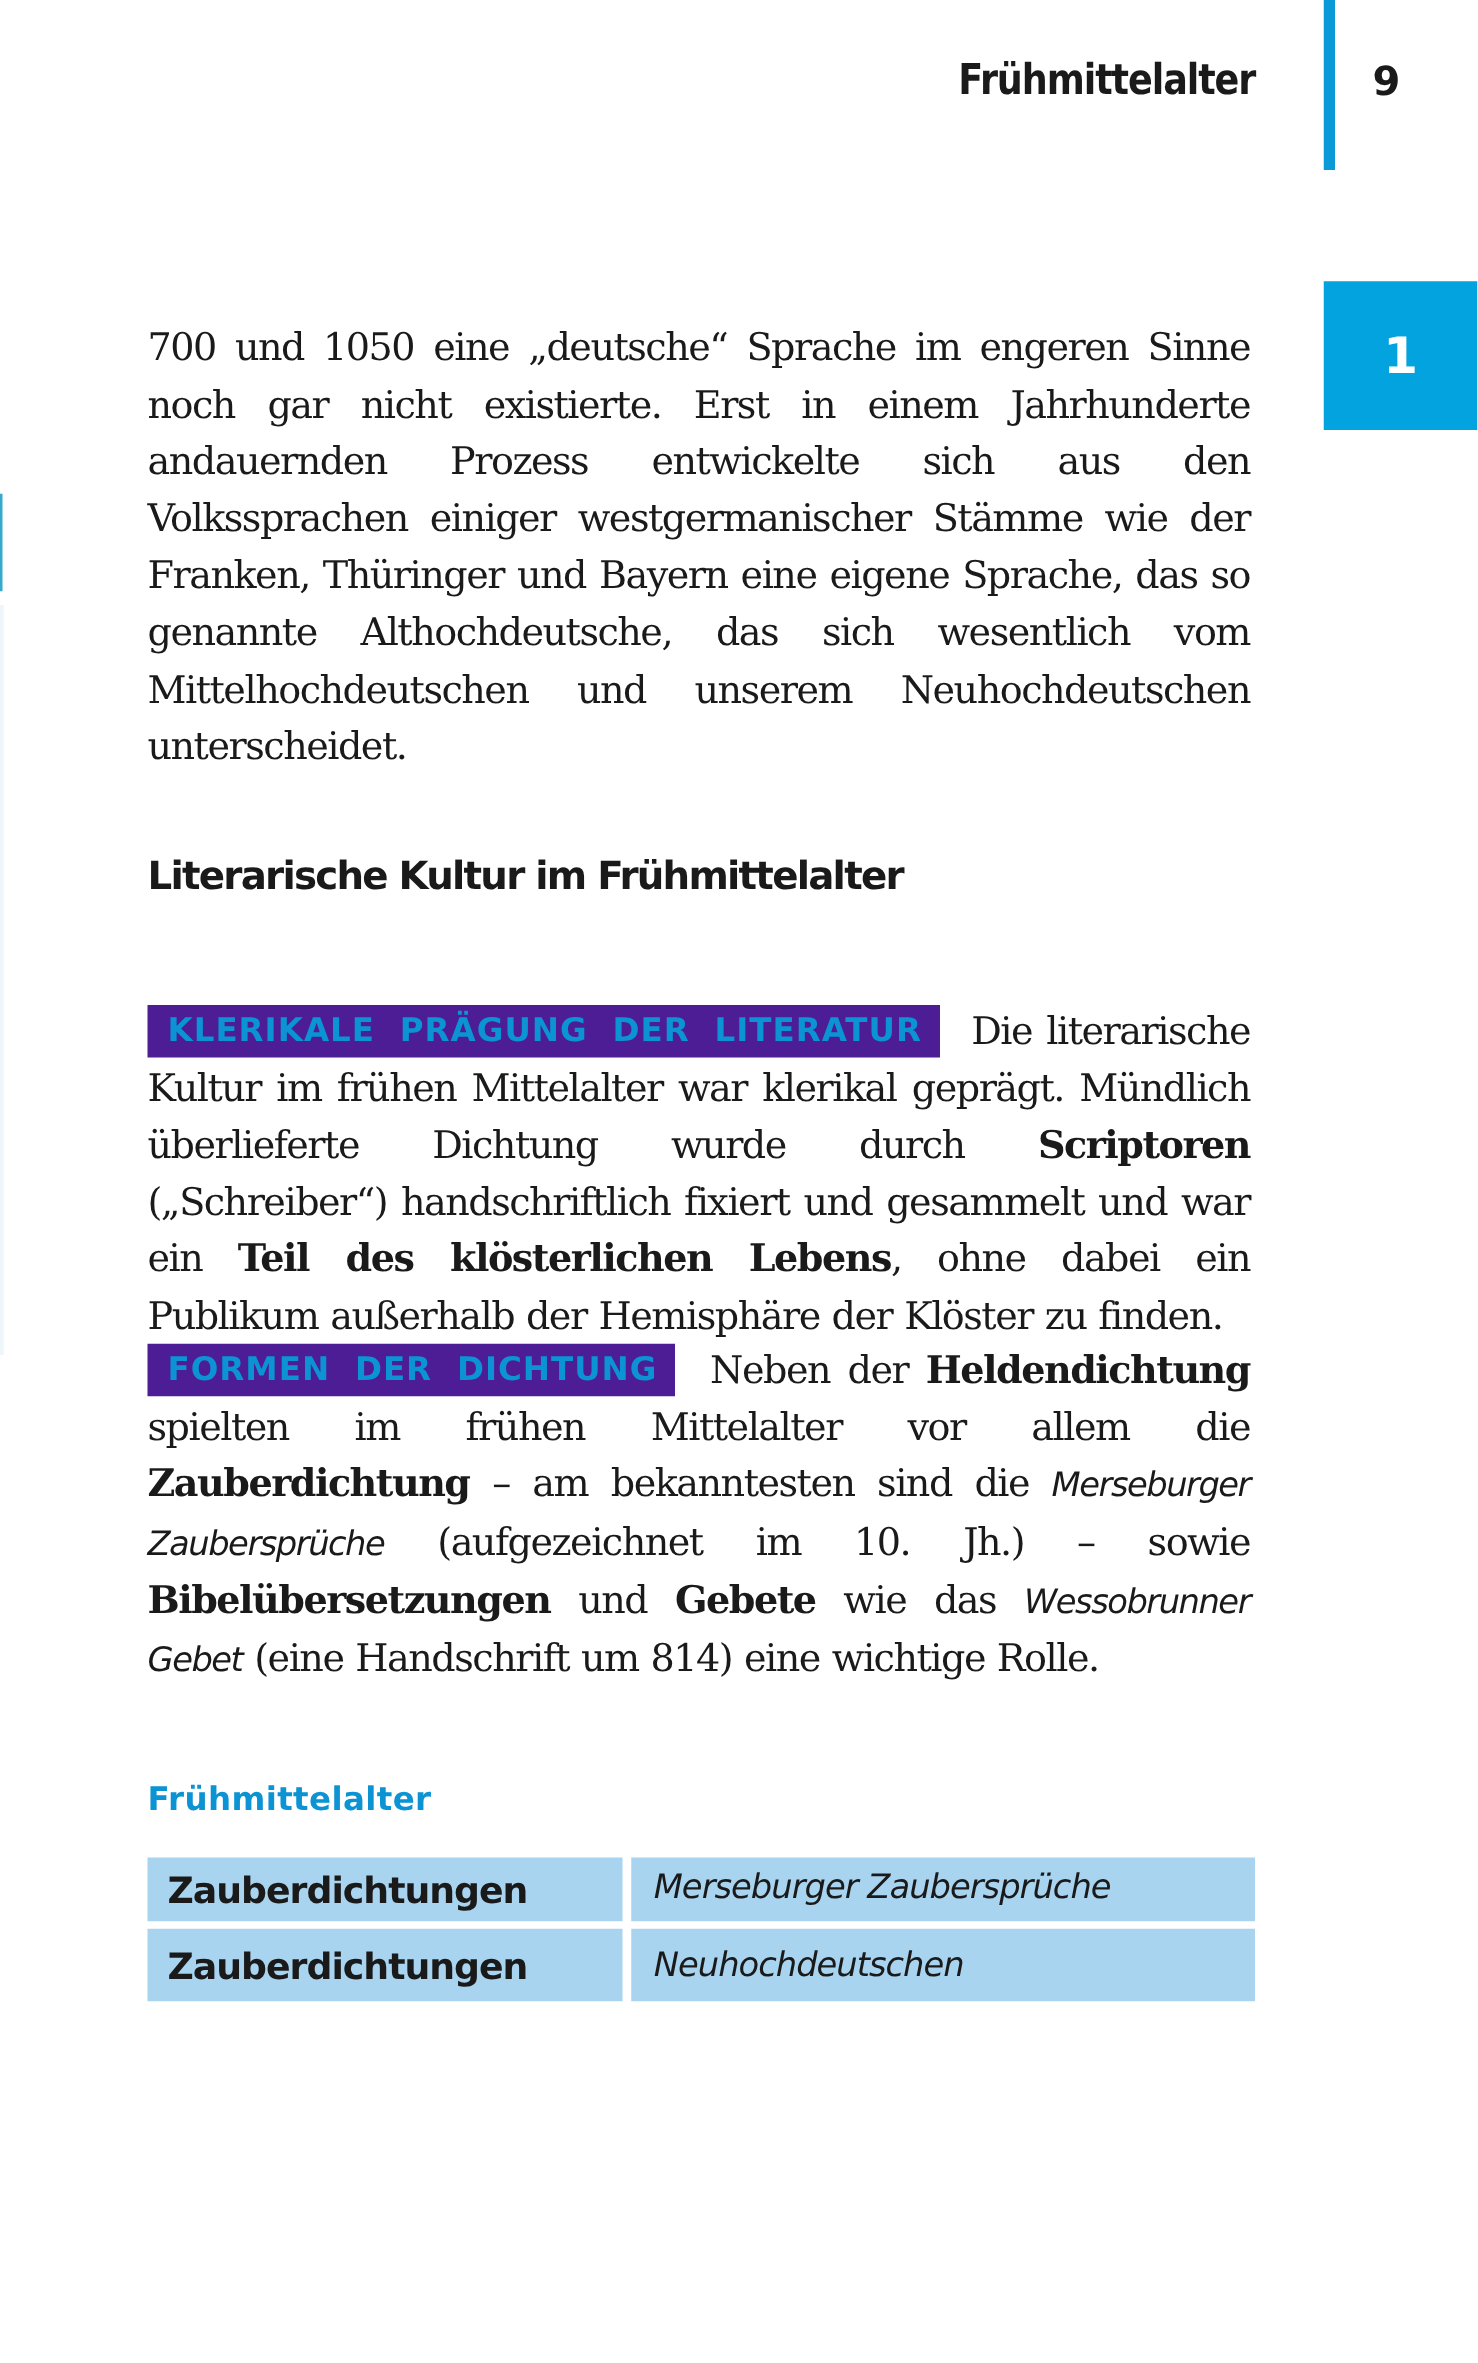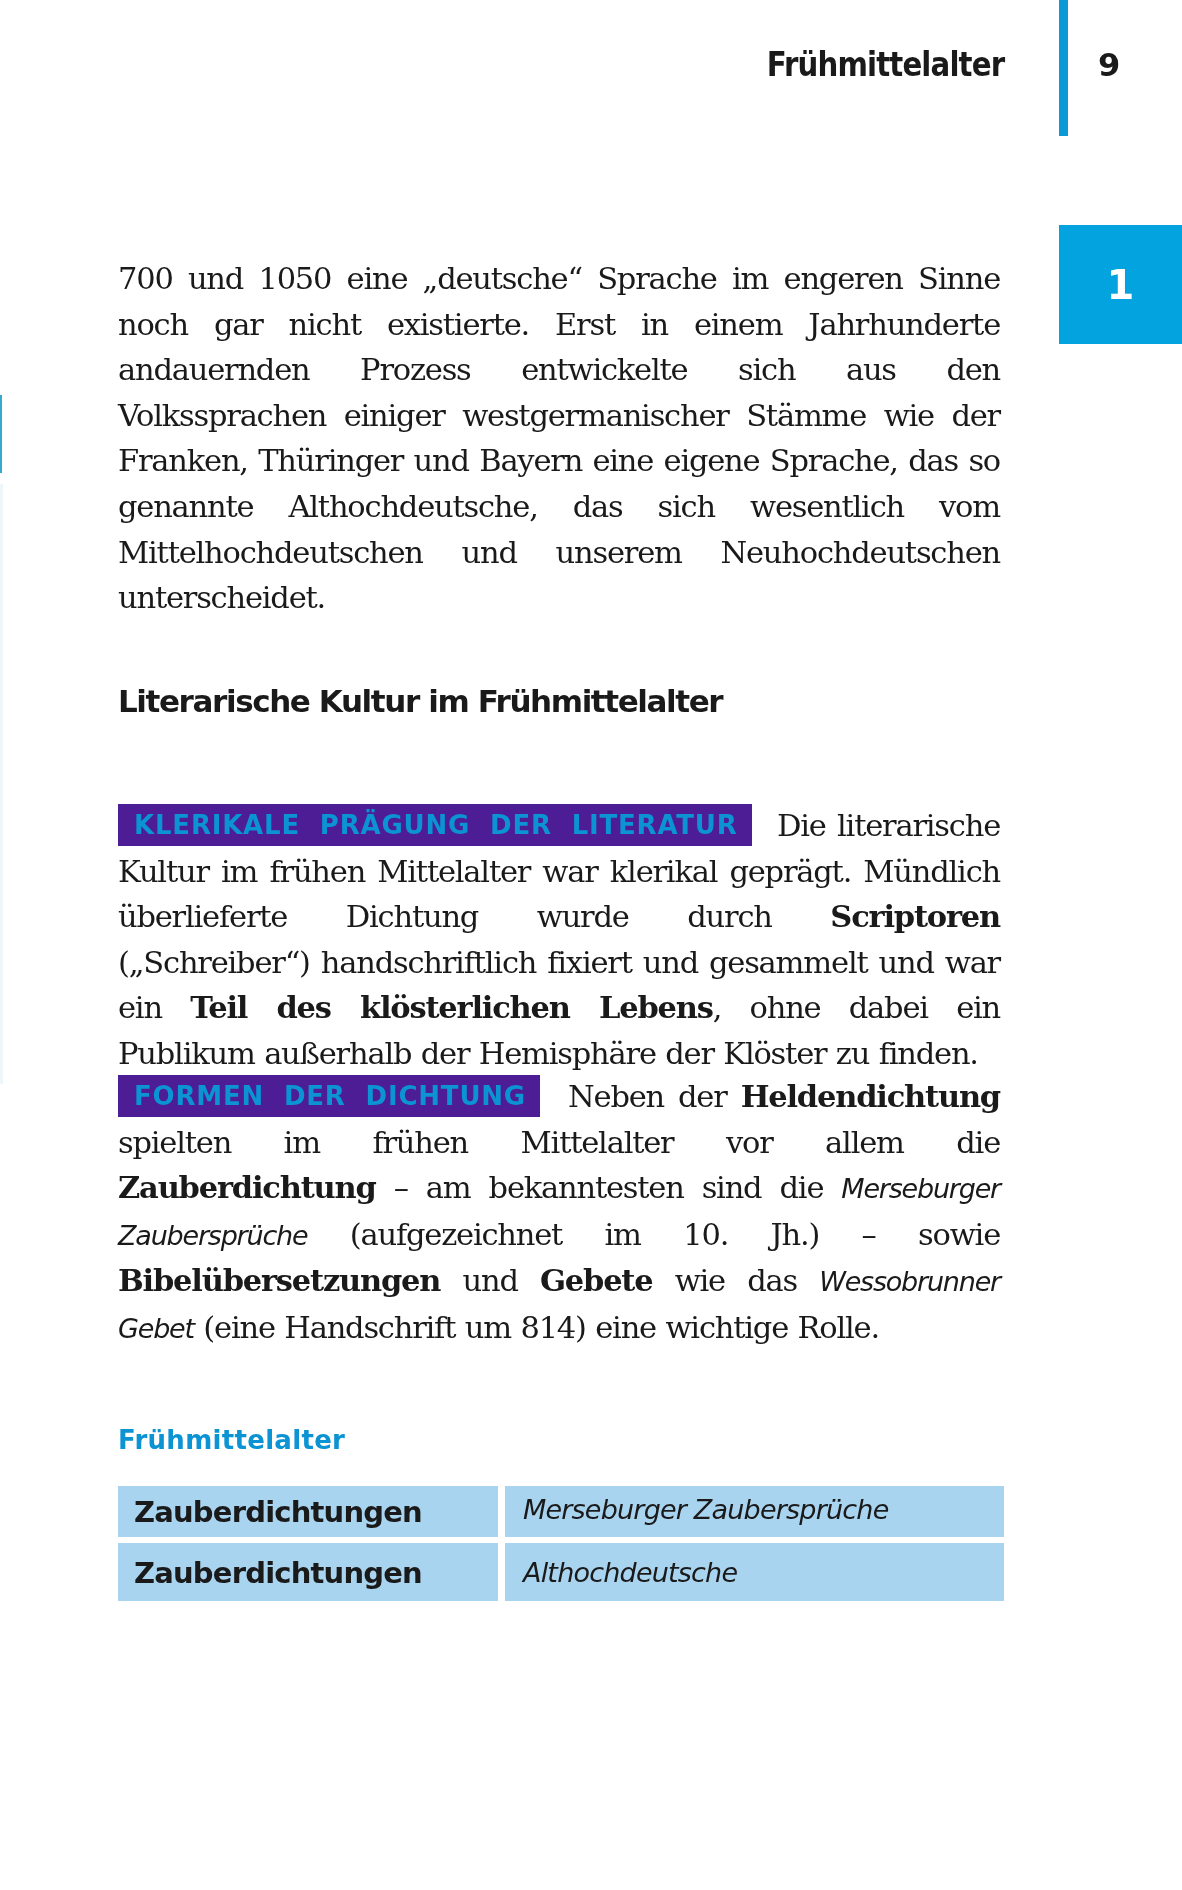--- a/index.html
+++ b/index.html
@@ -93,15 +93,15 @@
 </div>
 
 <div class="table-caption">Frühmittelalter</div>
 <div class="tbl">
   <div class="tr" style="height:51px;">
     <div class="td c1">Zauberdichtungen</div>
     <div class="td c2">Merseburger Zaubersprüche</div>
   </div>
   <div class="tr" style="height:58px;">
     <div class="td c1" style="padding-top:10px;">Zauberdichtungen</div>
-    <div class="td c2" style="padding-top:10px;">Althochdeutsche</div>
+    <div class="td c2" style="padding-top:10px;">Neuhochdeutschen</div>
   </div>
 </div>
 
 </body></html>

